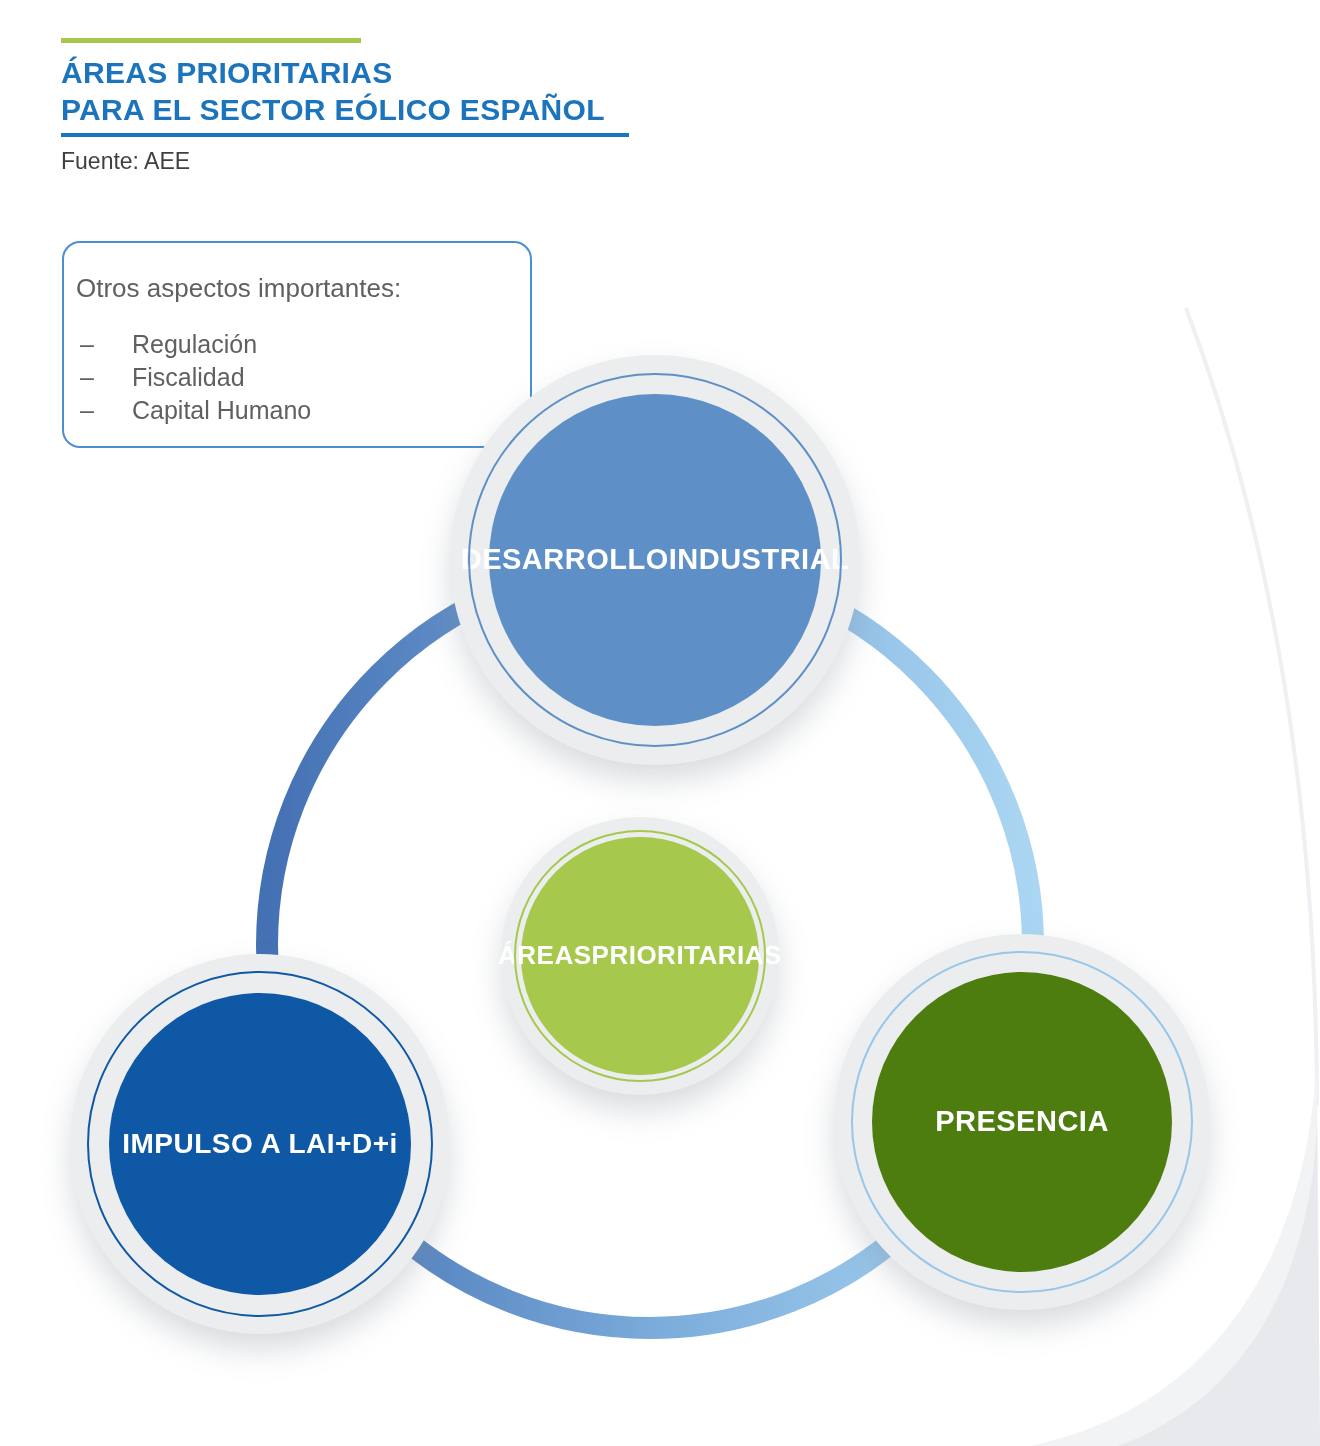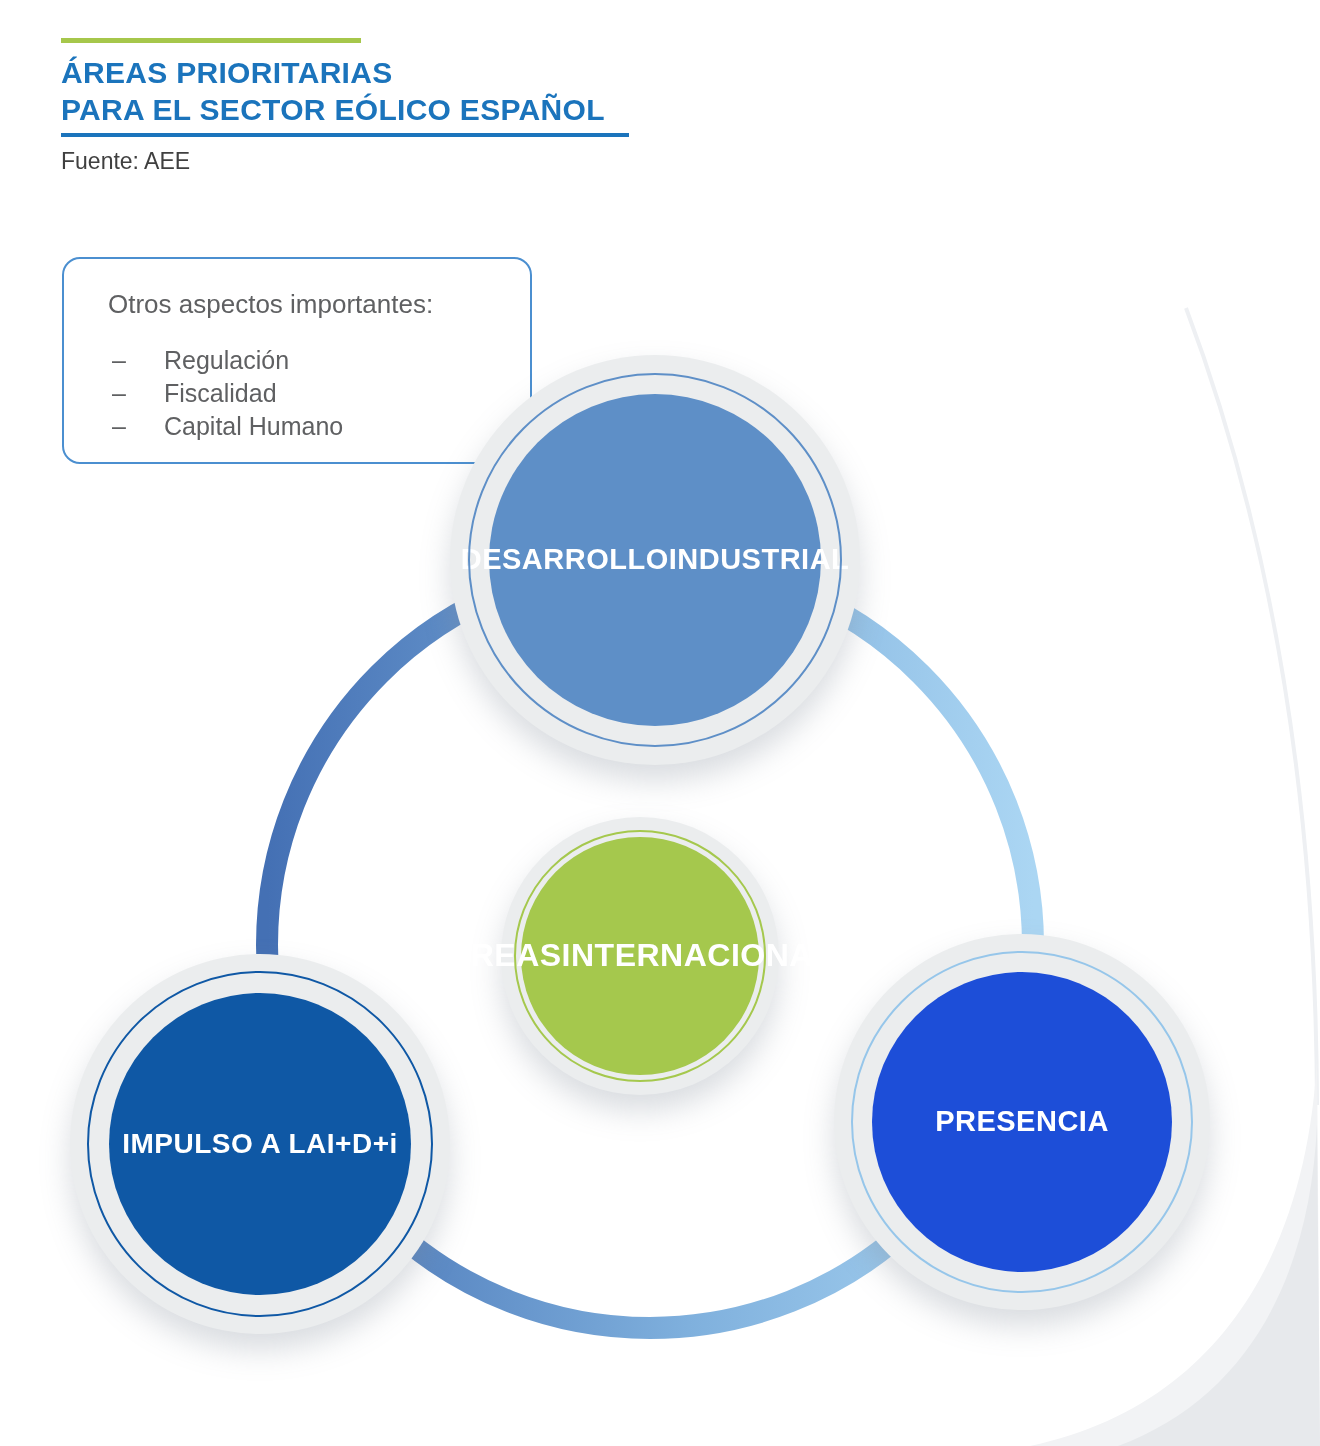--- a/index.html
+++ b/index.html
@@ -27,25 +27,25 @@
     position:absolute; left:61px; top:133px;
     width:568px; height:4px; background:#1b74bc;
   }
   .source-label {
     position:absolute; left:61px; top:148px;
     font-size:23px; color:#404040;
   }
 
   
   .info-box {
-    position:absolute; left:62px; top:257px;
+    position:absolute; left:62px; top:241px;
     width:470px; height:207px;
     border:2px solid #4b8fd0; border-radius:18px;
     box-sizing:border-box;
-    padding:30px 24px 0 44px;
+    padding:30px 24px 0 12px;
     color:#5f6062;
   }
   .info-heading { font-size:26px; margin:0 0 24px 0; }
   .info-row { display:flex; font-size:25px; line-height:33px; }
   .info-bullet { width:52px; padding-left:4px; }
 
   
   .node {
     position:absolute; border-radius:50%;
     background:#ebedee;
@@ -66,25 +66,25 @@
   .node-top   { left:450px; top:355px; width:410px; height:410px; }
   .node-top .ring { inset:18px; border-color:#5e8fc7; }
   .node-top .core { width:332px; height:332px; background:#5e8fc7; font-size:29px; }
 
   .node-left  { left:70px; top:954px; width:380px; height:380px; }
   .node-left .ring { inset:17px; border-color:#0f58a5; }
   .node-left .core { width:302px; height:302px; background:#0f58a5; font-size:28px; }
 
   .node-right { left:834px; top:934px; width:376px; height:376px; }
   .node-right .ring { inset:17px; border-color:#96c6ea; }
-  .node-right .core { width:300px; height:300px; background:#1d4ed8; font-size:29px; }
+  .node-right .core { width:300px; height:300px; background:#4d7c0f; font-size:29px; }
 
   .node-center { left:501px; top:817px; width:278px; height:278px; }
   .node-center .ring { inset:13px; border-color:#a5c84d; }
-  .node-center .core { width:238px; height:238px; background:#a5c84d; font-size:32px; }
+  .node-center .core { width:238px; height:238px; background:#a5c84d; font-size:26px; }
 </style>
 </head>
 <body>
 
 <div class="page">
 
   <svg class="bg-svg" viewBox="0 0 1320 1446" aria-hidden="true">
     <defs>
       <linearGradient id="ringGrad" x1="0%" y1="50%" x2="100%" y2="50%">
         <stop offset="0%" stop-color="#4470b4"></stop>
@@ -147,17 +147,17 @@
     <div class="ring"></div>
     <div class="core">
       <span>PRESENCIA</span>
     </div>
   </div>
 
   <div class="node node-center">
     <div class="ring"></div>
     <div class="core">
       <span>ÁREAS</span>
-      <span>INTERNACIONAL</span>
+      <span>PRIORITARIAS</span>
     </div>
   </div>
 
 </div>
 
 </body></html>

